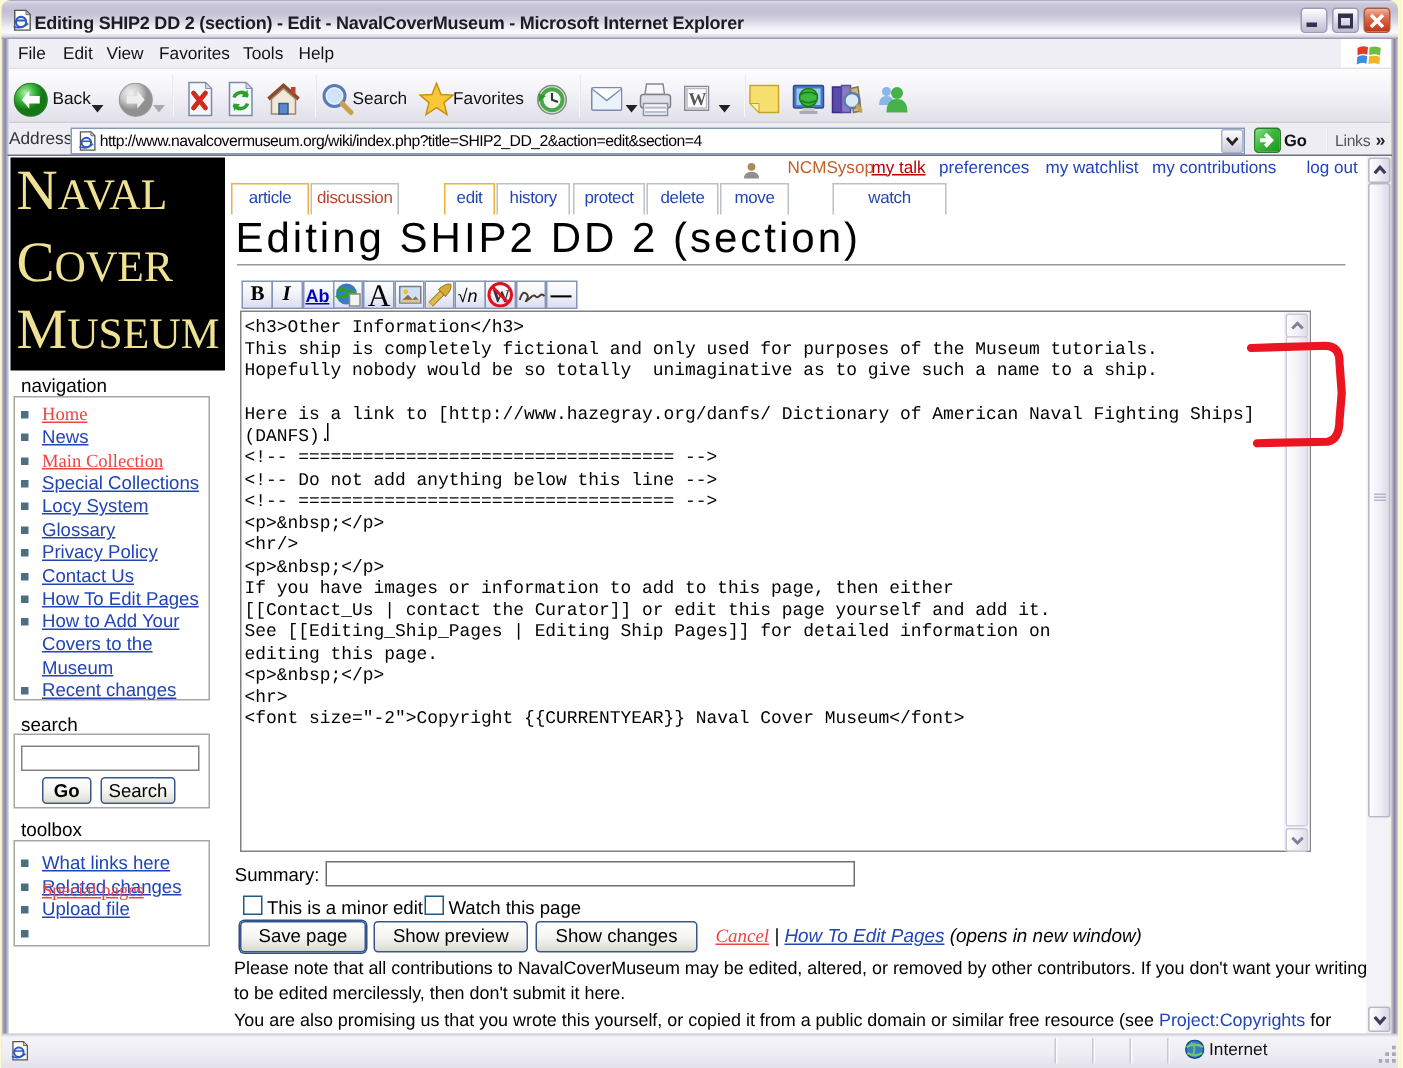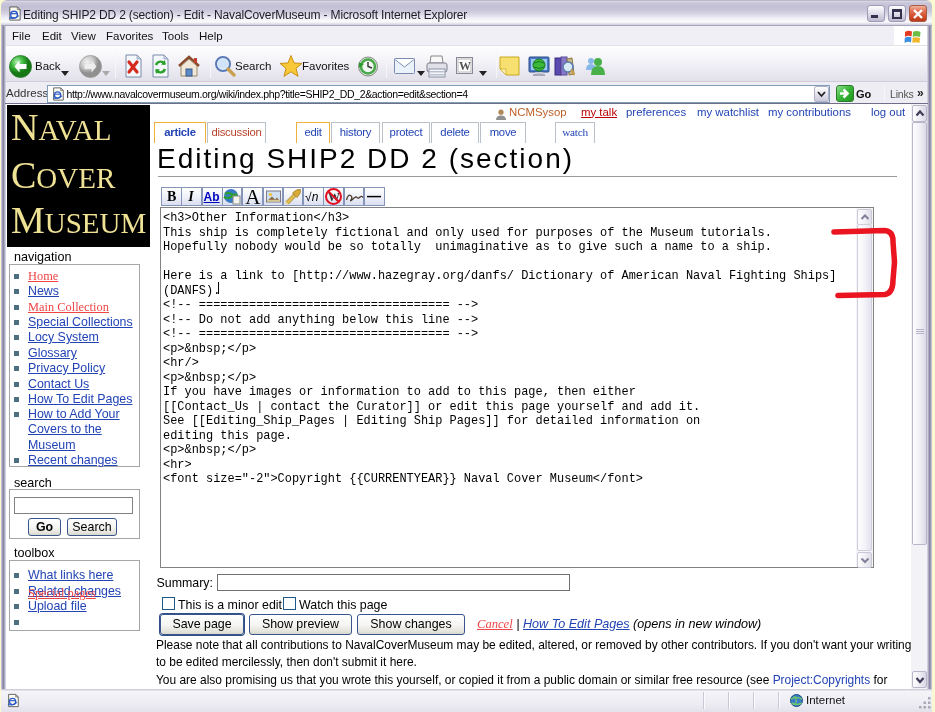--- a/index.html
+++ b/index.html
@@ -4,21 +4,21 @@
 <style>
 * { margin:0; padding:0; box-sizing:border-box; }
 html,body { width:935px; height:712px; overflow:hidden; }
 body { position:relative; background:#fbf9d0; font-family:"Liberation Sans", sans-serif; }
 .abs { position:absolute; }
 
 
 #titlebar { left:1px; top:0; width:931px; height:26px; border-radius:6px 6px 0 0;
   background:linear-gradient(180deg,#9a97b1 0%,#dedce8 4%,#cbc8db 10%,#c3c0d6 25%,#c9c6da 40%,#dad8e6 55%,#efeff6 70%,#fbfbfd 84%,#d8d6e3 94%,#908da9 100%);
 }
-#titletext { left:23px; top:8px; font-size:12px; font-weight:normal; color:#1c1c24; letter-spacing:-0.15px; white-space:nowrap; }
+#titletext { left:23px; top:8px; font-size:12px; font-weight:bold; color:#1c1c24; letter-spacing:-0.15px; white-space:nowrap; }
 .capbtn { top:5px; width:18px; height:17px; border-radius:3px; border:1px solid #9e9bb6;
   background:linear-gradient(180deg,#fdfdfe 0%,#e7e6ef 40%,#cdcada 75%,#bfbcd1 100%);
   color:#3a3850; text-align:center; }
 #btnclose { background:linear-gradient(180deg,#f0b49e 0%,#e2765a 30%,#d4512f 65%,#bc3918 100%); border-color:#a85a42; }
 #lrail { left:1px; top:26px; width:5px; height:686px;
   background:linear-gradient(90deg,#d4d2e1 0%,#9c99b4 30%,#8b88a4 50%,#b5b2c8 75%,#e4e3ed 100%); }
 #rrail { left:927px; top:26px; width:5px; height:686px;
   background:linear-gradient(90deg,#e4e3ed 0%,#b5b2c8 25%,#8b88a4 50%,#9c99b4 70%,#d4d2e1 100%); }
 #menubar { left:6px; top:26px; width:921px; height:20px; background:#f0eff5; border-bottom:1px solid #e2e1e9; }
 .menuitem { top:4px; font-size:11.5px; color:#111; }
@@ -380,35 +380,35 @@
 <div class="abs navlink lb" style="left:28px; top:584px;">Related changes</div>
 <div class="abs bullet" style="left:14px; top:604px;"></div>
 <div class="abs navlink lb" style="left:28px; top:599px;">Upload file</div>
 <div class="abs bullet" style="left:14px; top:620px;"></div>
 <div class="abs navlink lp" style="left:28px; top:586px;">Special pages</div>
 
 <div id="personicon" class="abs" style="left:495px; top:107px;"><svg width="12" height="12" viewBox="0 0 12 12">
       <circle cx="6" cy="3.2" r="2.6" fill="#b08858"></circle>
       <path d="M1 11 Q1 6.5 6 6.5 Q11 6.5 11 11 Z" fill="#909090"></path>
     </svg></div>
-<div class="abs userlink lo" style="left:509px;">NCMSysop</div>
+<div class="abs userlink lo" style="left:525px;">NCMSysop</div>
 <div class="abs userlink lr" style="left:581px;">my talk</div>
 <div class="abs userlink lb" style="left:626px;">preferences</div>
 <div class="abs userlink lb" style="left:697px;">my watchlist</div>
 <div class="abs userlink lb" style="left:768px;">my contributions</div>
 <div class="abs userlink lb" style="left:858px;margin-left:13px;">log out</div>
 
-<div class="abs tab tabsel" style="left:154px; width:52px;"><span class="lb" style="position:relative; top:3px;font-weight:bold;">article</span></div>
+<div class="abs tab tabsel" style="left:154px; width:52px;"><span class="lb" style="position:relative; top:3px;">article</span></div>
 <div class="abs tab" style="left:207px; width:59px;"><span style="position:relative; top:3px; color:#b8442c;margin-top:16px;">discussion</span></div>
 <div class="abs tab tabsel" style="left:296px; width:34px;"><span class="lb" style="position:relative; top:3px;">edit</span></div>
 <div class="abs tab" style="left:331px; width:49px;"><span class="lb" style="position:relative; top:3px;">history</span></div>
 <div class="abs tab" style="left:382px; width:48px;"><span class="lb" style="position:relative; top:3px;">protect</span></div>
 <div class="abs tab" style="left:431px; width:48px;"><span class="lb" style="position:relative; top:3px;">delete</span></div>
 <div class="abs tab" style="left:480px; width:46px;"><span class="lb" style="position:relative; top:3px;">move</span></div>
-<div class="abs tab" style="left:555px; width:40px;font-family:Liberation Serif, serif;"><span class="lb" style="position:relative; top:3px;">watch</span></div>
+<div class="abs tab" style="left:555px; width:76px;"><span class="lb" style="position:relative; top:3px;">watch</span></div>
 
 <div id="heading" class="abs">Editing SHIP2 DD 2 (section)</div>
 <div id="headrule" class="abs"></div>
 
 <div class="abs ebtn" style="left:161px;">
     <span style="position:absolute;left:5px;top:1px;font-family:'Liberation Serif',serif;font-weight:bold;font-size:14px;">B</span>
   </div>
 <div class="abs ebtn" style="left:181.3px;">
     <span style="position:absolute;left:6px;top:1px;font-family:'Liberation Serif',serif;font-weight:bold;font-style:italic;font-size:14px;">I</span>
   </div>

